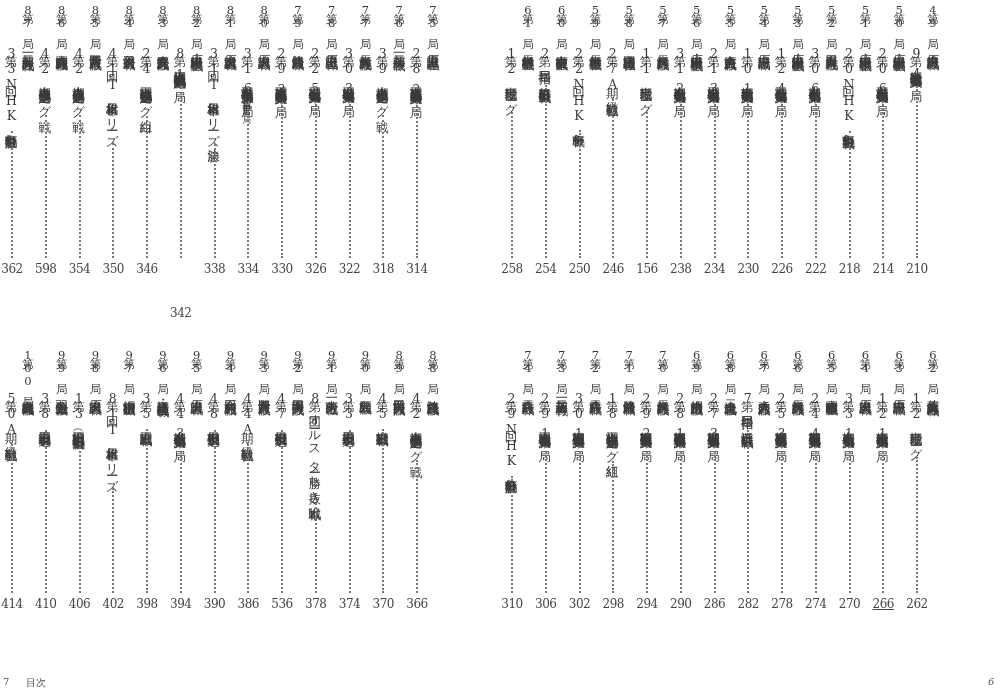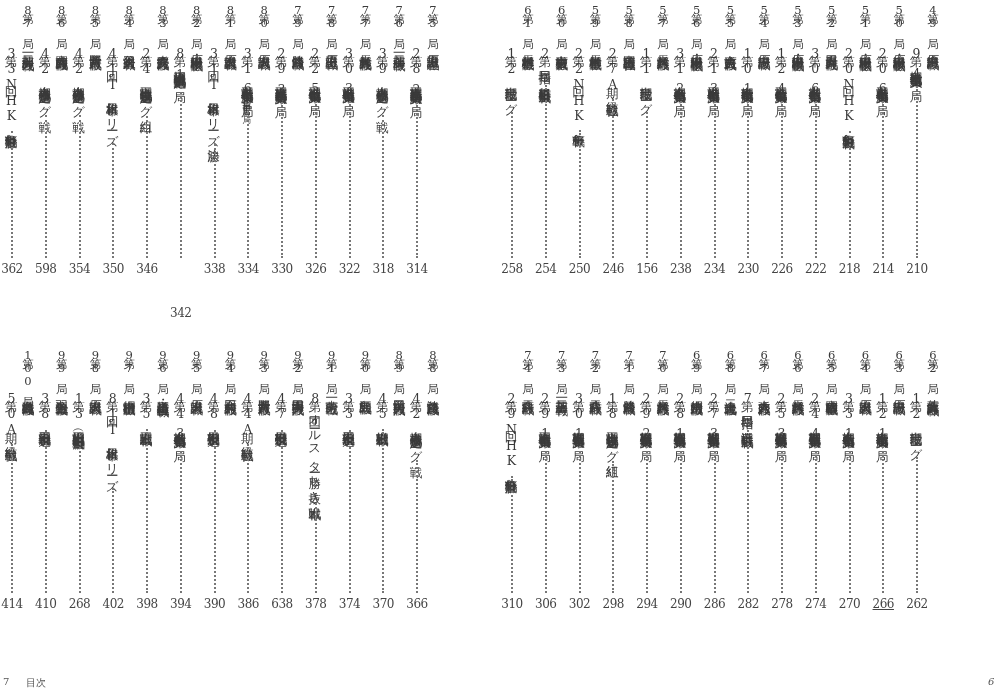--- a/index.html
+++ b/index.html
@@ -142,21 +142,21 @@
         <div class="vcol" style="left: 17px; top: 45px;">南芳一七段戦</div>
         <div class="vcol" style="left: 0px; top: 45px;"><span>第8回オールスター勝ち抜き戦本戦</span></div>
         <div class="dots" style="left: 8px; top: 158px; height: 90px;"></div>
         <div class="pno" style="left: -8px; top: 252px;">378</div>
       </div>
       <div class="entry" style="left: 273px; top: 0px; height: 300px;">
         <div class="vcol lbl" style="left: 17px; top: 4px;">第92局</div>
         <div class="vcol" style="left: 17px; top: 45px;">塚田泰明六段戦</div>
         <div class="vcol" style="left: 0px; top: 45px;"><span>第47期棋聖戦二次予選</span></div>
         <div class="dots" style="left: 8px; top: 85px; height: 163px;"></div>
-        <div class="pno" style="left: -8px; top: 252px;">638</div>
+        <div class="pno" style="left: -8px; top: 252px;">536</div>
       </div>
       <div class="entry" style="left: 239.25px; top: 0px; height: 300px;">
         <div class="vcol lbl" style="left: 17px; top: 4px;">第93局</div>
         <div class="vcol" style="left: 17px; top: 45px;">青野照市八段戦</div>
         <div class="vcol" style="left: 0px; top: 45px;"><span>第44期A級順位戦</span></div>
         <div class="dots" style="left: 8px; top: 99px; height: 149px;"></div>
         <div class="pno" style="left: -8px; top: 252px;">386</div>
       </div>
       <div class="entry" style="left: 205.5px; top: 0px; height: 300px;">
         <div class="vcol lbl" style="left: 17px; top: 4px;">第94局</div>
@@ -184,21 +184,21 @@
         <div class="vcol" style="left: 17px; top: 45px;">桐山清澄棋聖戦</div>
         <div class="vcol" style="left: 0px; top: 45px;"><span>第8回JT将棋日本シリーズ</span></div>
         <div class="dots" style="left: 8px; top: 143px; height: 105px;"></div>
         <div class="pno" style="left: -8px; top: 252px;">402</div>
       </div>
       <div class="entry" style="left: 70.5px; top: 0px; height: 300px;">
         <div class="vcol lbl" style="left: 17px; top: 4px;">第98局</div>
         <div class="vcol" style="left: 17px; top: 45px;">中原誠名人戦</div>
         <div class="vcol" style="left: 0px; top: 45px;"><span>第13期棋王戦本戦（敗者復活戦）</span></div>
         <div class="dots" style="left: 8px; top: 87px; height: 161px;"></div>
-        <div class="pno" style="left: -8px; top: 252px;">268</div>
+        <div class="pno" style="left: -8px; top: 252px;">406</div>
       </div>
       <div class="entry" style="left: 36.75px; top: 0px; height: 300px;">
         <div class="vcol lbl" style="left: 17px; top: 4px;">第99局</div>
         <div class="vcol" style="left: 17px; top: 45px;">羽生善治五段戦</div>
         <div class="vcol" style="left: 0px; top: 45px;"><span>第38期王将戦二次予選</span></div>
         <div class="dots" style="left: 8px; top: 85px; height: 163px;"></div>
         <div class="pno" style="left: -8px; top: 252px;">410</div>
       </div>
       <div class="entry" style="left: 3px; top: 0px; height: 300px;">
         <div class="vcol lbl" style="left: 17px; top: 4px;">第100局</div>

